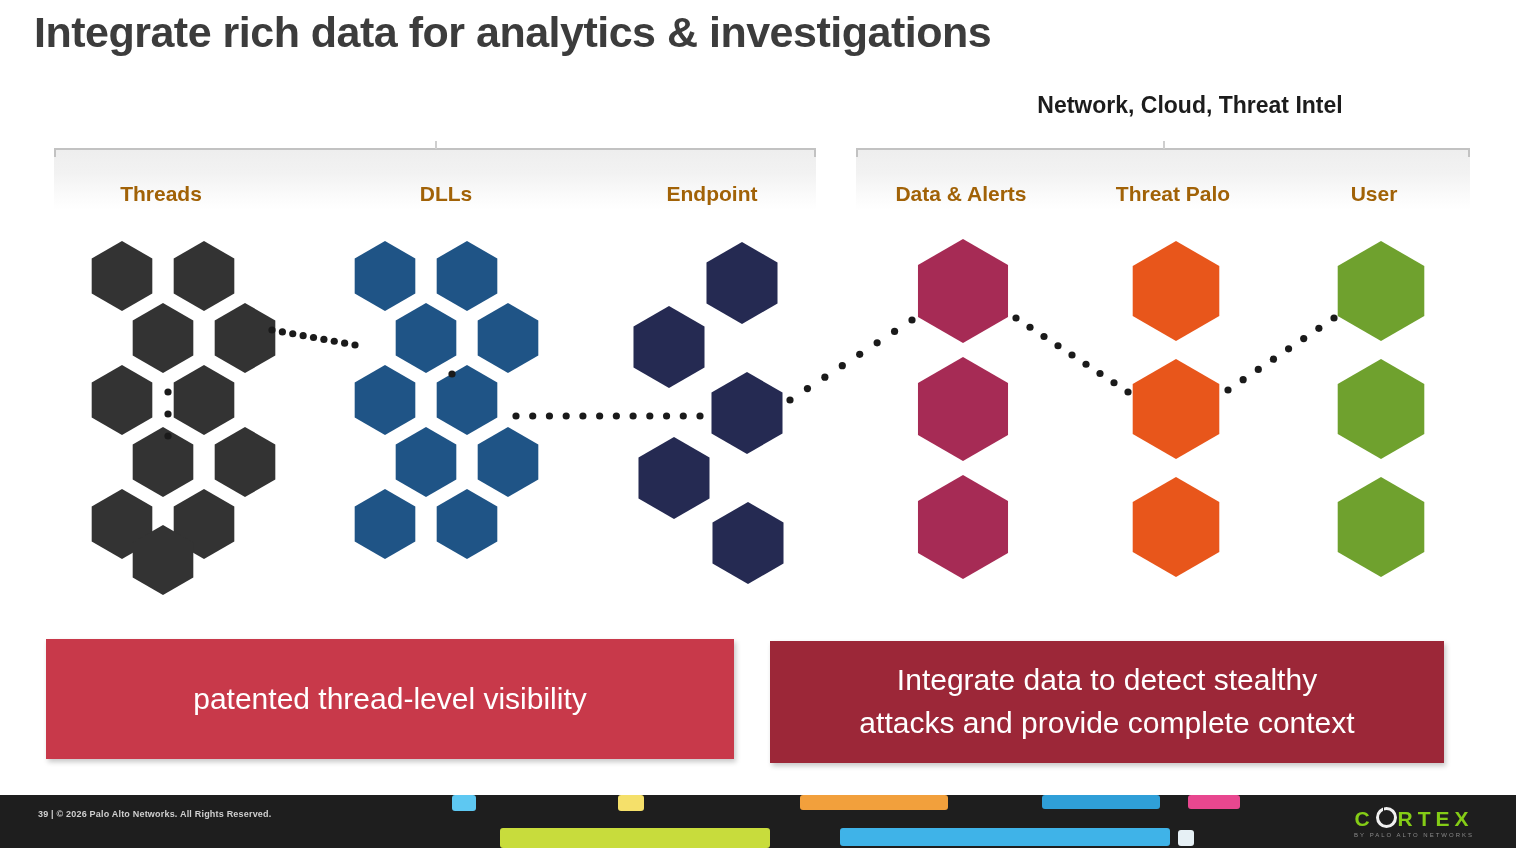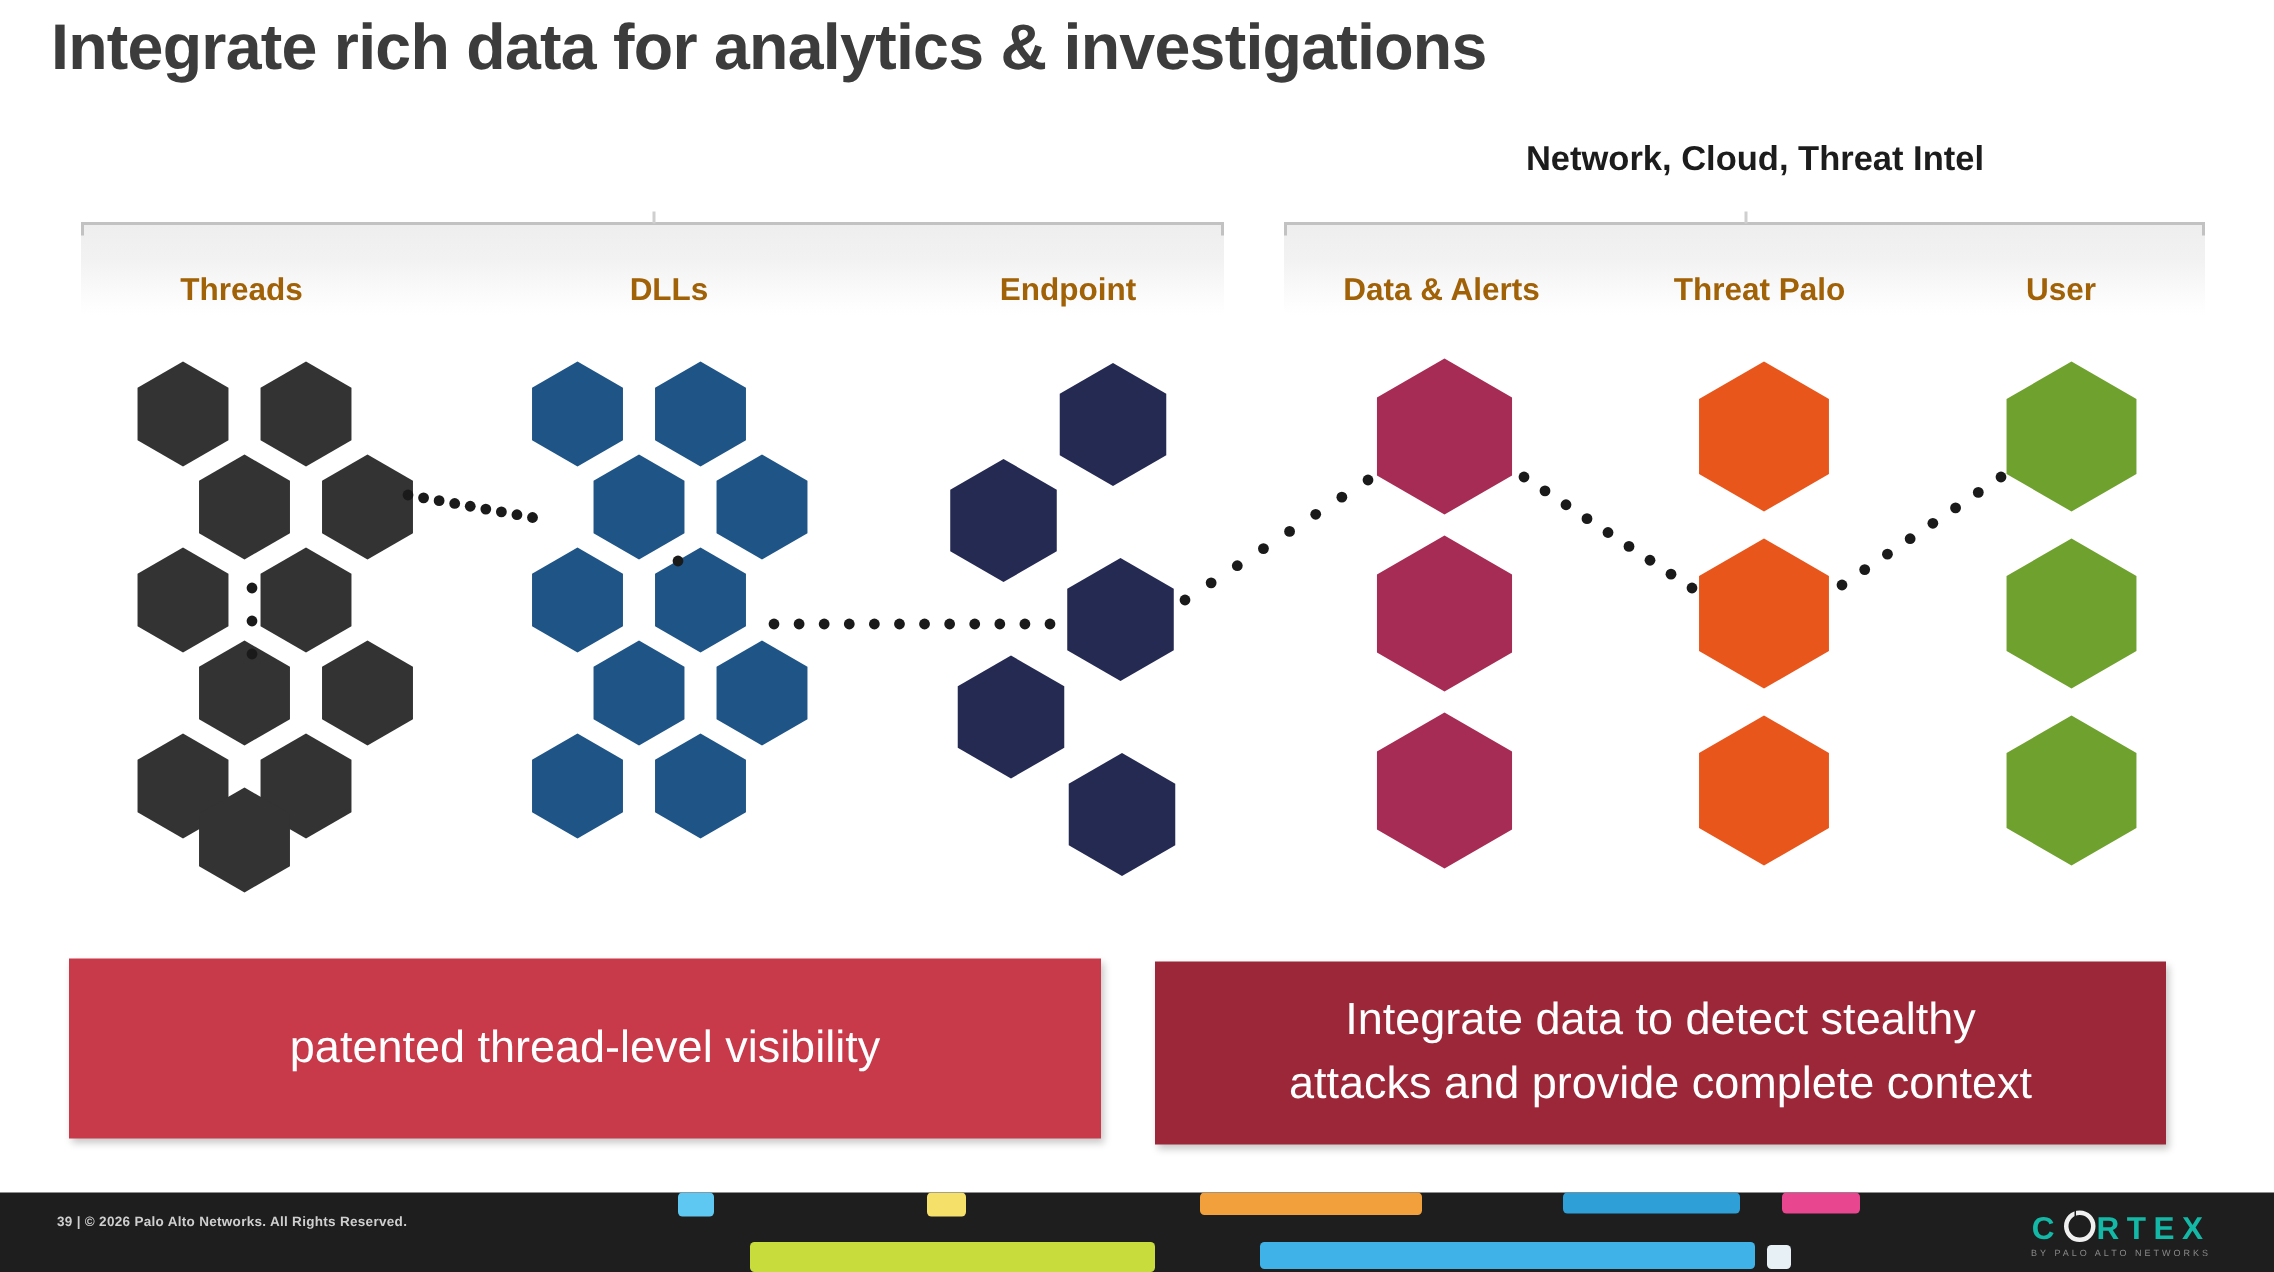--- a/index.html
+++ b/index.html
@@ -34,21 +34,21 @@
   
   .group-header {
     position: absolute;
     font-size: 23px;
     font-weight: bold;
     color: #1c1c1c;
     text-align: center;
     white-space: nowrap;
   }
   #group-header-endpoint { left: 270px; top: 92px; width: 340px; }
-  #group-header-network  { left: 960px; top: 92px; width: 420px; }
+  #group-header-network  { left: 980px; top: 92px; width: 420px; }
 
   
   .bracket {
     position: absolute;
     top: 148px;
     height: 62px;
     background: linear-gradient(to bottom, #eeeeee 0%, #f2f2f2 38%, #fbfbfb 78%, #ffffff 100%);
     border-top: 2px solid #c2c2c2;
     border-radius: 2px 2px 0 0;
     box-sizing: border-box;
@@ -157,21 +157,21 @@
   #cortex-logo {
     position: absolute;
     right: 42px;
     top: 10px;
     text-align: center;
   }
   #cortex-word {
     font-size: 21px;
     font-weight: bold;
     letter-spacing: 5px;
-    color: #14b8a6;
+    color: #84cc16;
     white-space: nowrap;
   }
   #cortex-ring {
     display: inline-block;
     width: 15px;
     height: 15px;
     border: 3px solid #f0f0f0;
     border-radius: 50%;
     position: relative;
     top: 2px;

